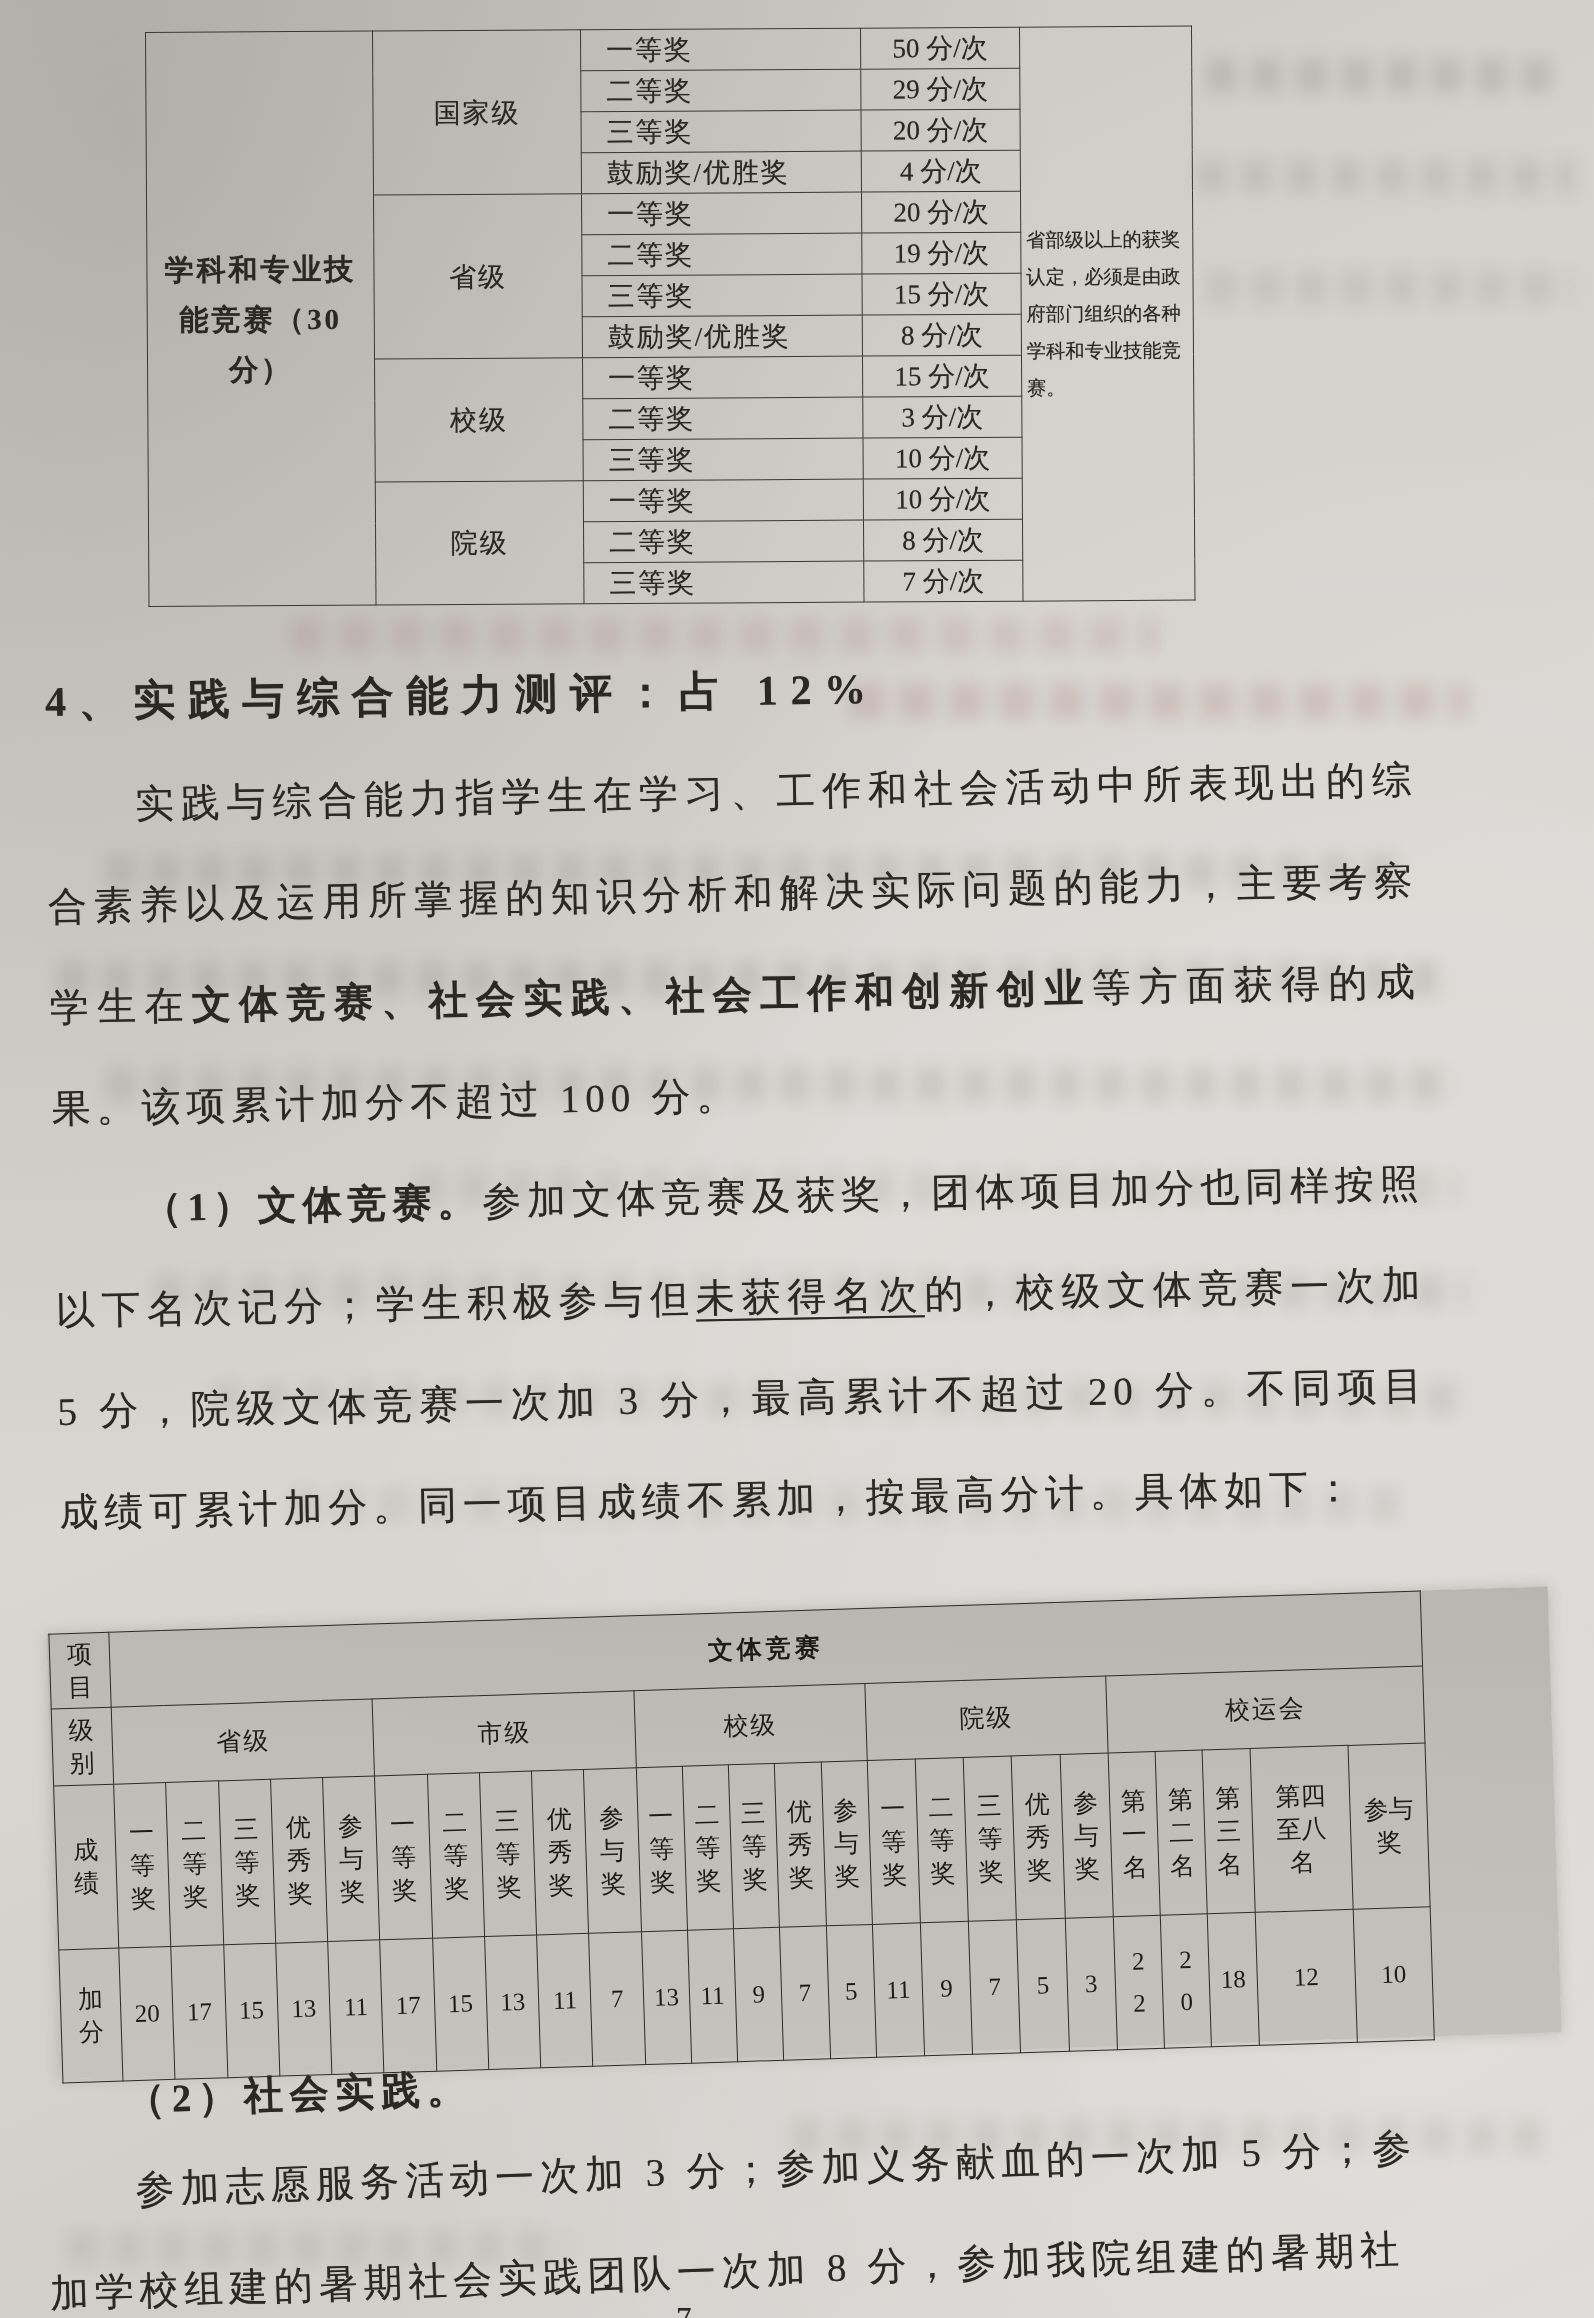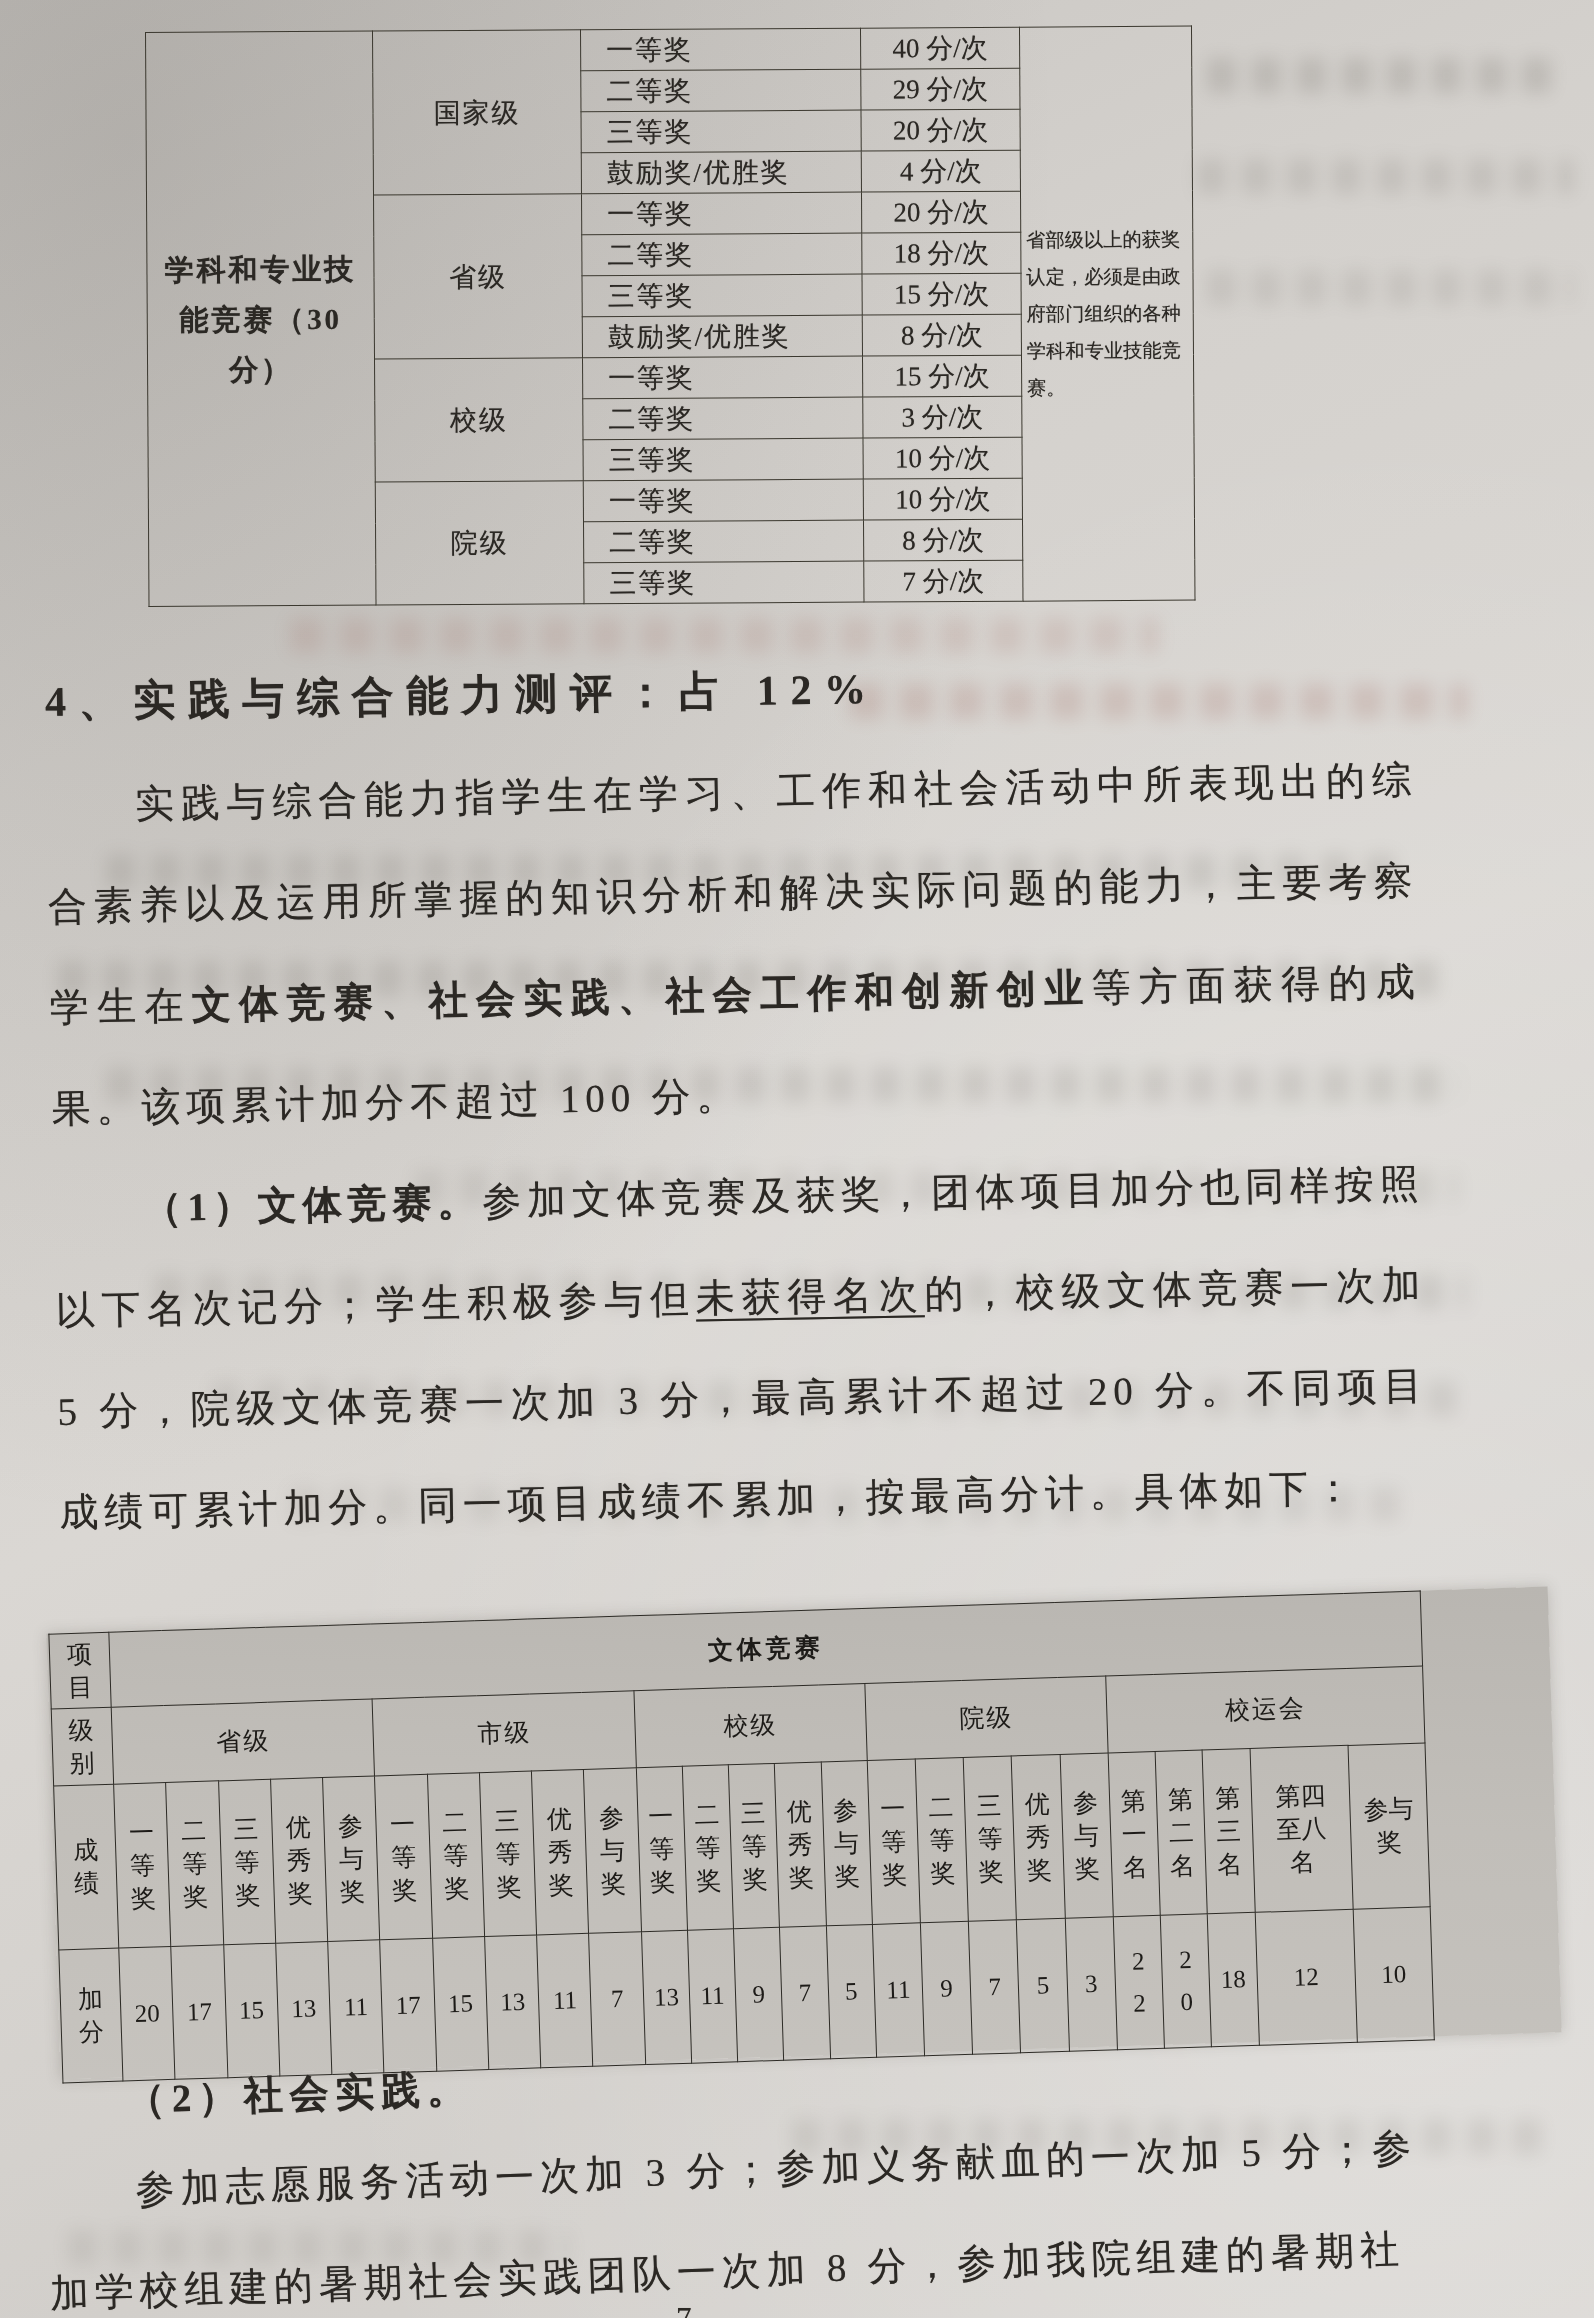--- a/index.html
+++ b/index.html
@@ -83,21 +83,21 @@
     <div class="smudge" style="left:68px;top:2230px;width:502px;opacity:.28;"></div>
   </div>
 
   <div class="t1wrap">
     <table class="t1 txt">
       <tbody>
           <tr>
         <td class="cat" rowspan="14">学科和专业技能竞赛（30分）</td>
         <td class="lvl" rowspan="4">国家级</td>
         <td class="awd">一等奖</td>
-        <td class="sco">40 分/次</td>
+        <td class="sco">50 分/次</td>
         <td class="note txt" rowspan="14">省部级以上的获奖认定，必须是由政府部门组织的各种学科和专业技能竞赛。</td>
       </tr>
       <tr>
             <td class="awd">二等奖</td>
             <td class="sco">29 分/次</td>
           </tr>
       <tr>
             <td class="awd">三等奖</td>
             <td class="sco">20 分/次</td>
           </tr>
@@ -105,21 +105,21 @@
             <td class="awd">鼓励奖/优胜奖</td>
             <td class="sco">4 分/次</td>
           </tr>
       <tr>
         <td class="lvl" rowspan="4">省级</td>
         <td class="awd">一等奖</td>
             <td class="sco">20 分/次</td>
           </tr>
       <tr>
             <td class="awd">二等奖</td>
-            <td class="sco">18 分/次</td>
+            <td class="sco">19 分/次</td>
           </tr>
       <tr>
             <td class="awd">三等奖</td>
             <td class="sco">15 分/次</td>
           </tr>
       <tr>
             <td class="awd">鼓励奖/优胜奖</td>
             <td class="sco">8 分/次</td>
           </tr>
       <tr>

